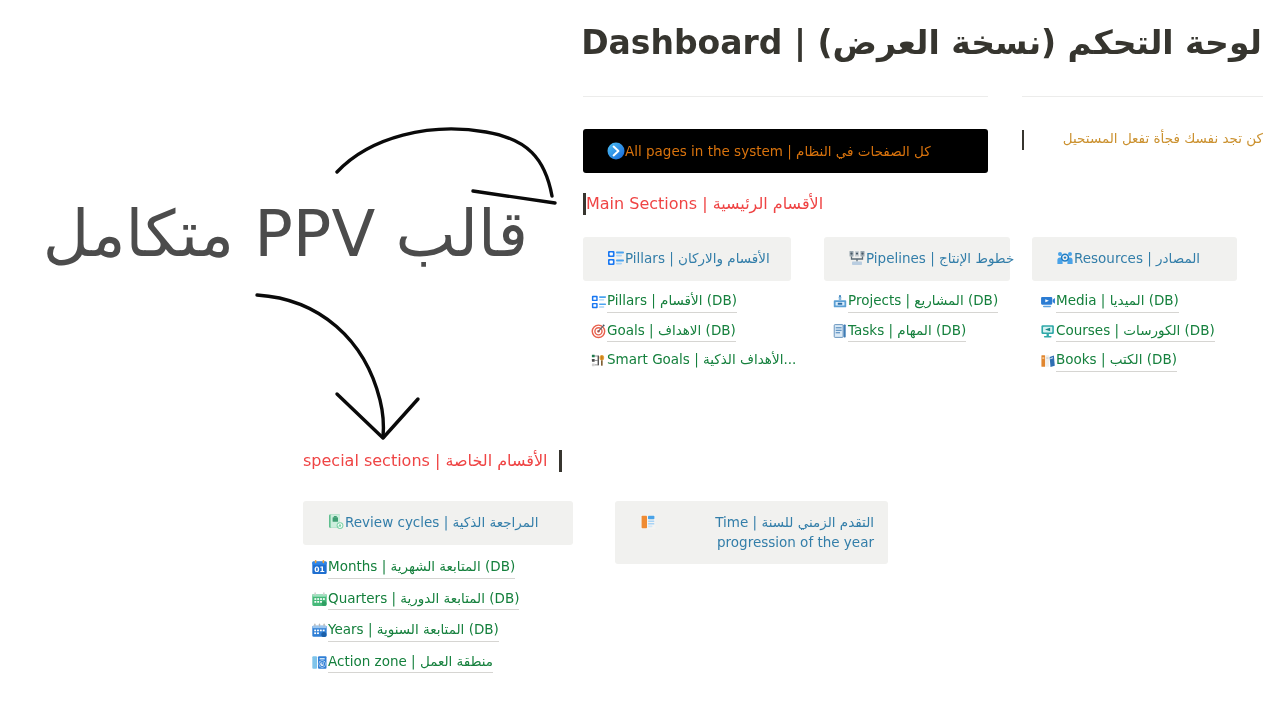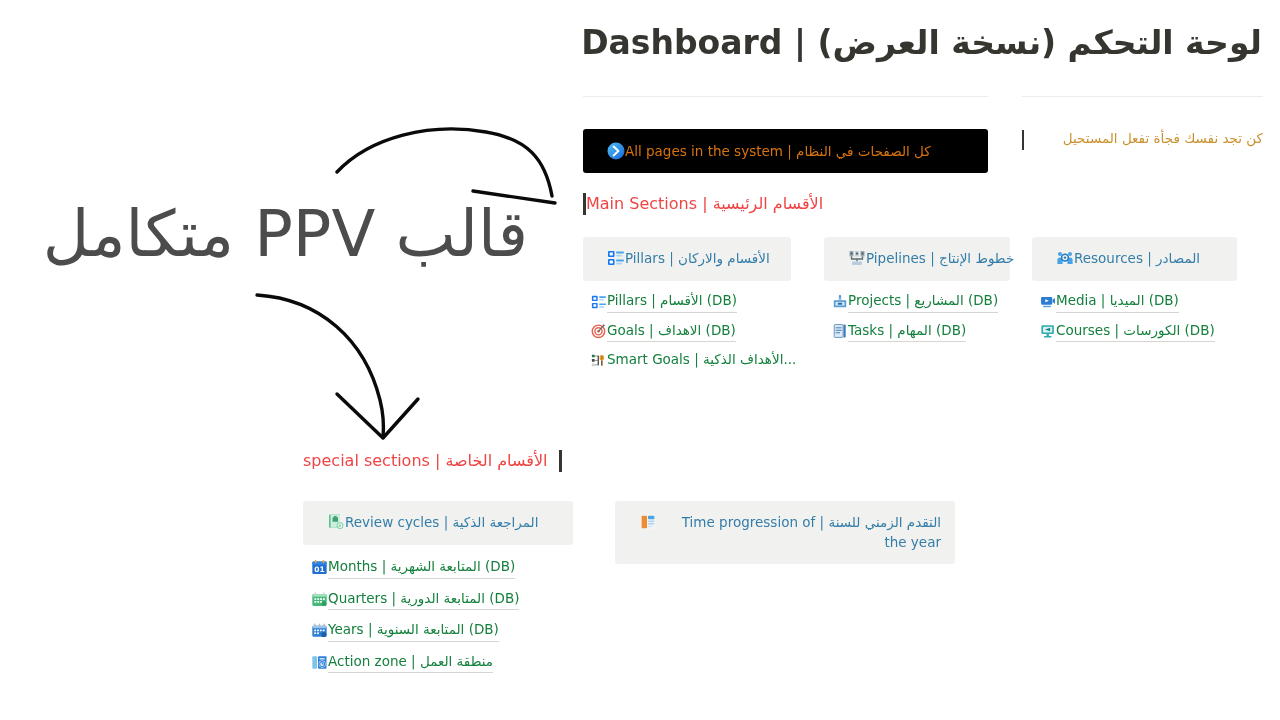--- a/index.html
+++ b/index.html
@@ -173,21 +173,21 @@
     justify-content: flex-end;
   }
   .section-heading.special-sections .label { padding-right: 0; padding-left: 0; margin-right: 12px;}
 
   
   .col-group { position: absolute; }
   .col-1 { left: 583px;  top: 237px; width: 208px; }
   .col-2 { left: 824px;  top: 237px; width: 186px; }
   .col-3 { left: 1032px; top: 237px; width: 205px; }
   .col-special { left: 303px; top: 501px; width: 270px; }
-  .col-time { left: 615px; top: 501px; width: 340px; }
+  .col-time { left: 615px; top: 501px; width: 273px; }
 
   .card {
     background: #f1f1ef;
     border-radius: 3px;
     box-sizing: border-box;
     display: flex;
     flex-direction: row-reverse;
     align-items: flex-start;
     padding: 12px 14px;
     direction: rtl;
@@ -433,20 +433,33 @@
               <rect x="1.6" y="2.4" width="14" height="10" rx="1.4" fill="#2fa9a9"></rect>
               <rect x="3.4" y="4.2" width="10.4" height="6.4" rx="0.8" fill="#d6f2f2"></rect>
               <path d="M5.6 7.4 L11.4 5.4 L11.4 9.4 Z" fill="#1c8787"></path>
               <rect x="7.4" y="12.4" width="2.6" height="2.4" fill="#2fa9a9"></rect>
               <rect x="4.4" y="14.6" width="8.6" height="1.6" rx="0.8" fill="#2fa9a9"></rect>
             </svg>
           </span>
           <span class="link-text">(DB) الكورسات | Courses</span>
         </div>
 
+        <div class="link-row">
+          <span class="link-icon">
+            <svg viewBox="0 0 18 18" width="16" height="16" xmlns="http://www.w3.org/2000/svg">
+              <rect x="1.6" y="2.6" width="4.2" height="13" rx="0.6" fill="#e0862f"></rect>
+              <rect x="2.6" y="5" width="2.2" height="1.4" fill="#ffe0b8"></rect>
+              <rect x="6.2" y="2.6" width="4" height="13" rx="0.6" fill="#f0f0ee"></rect>
+              <rect x="7" y="5" width="2.4" height="1.4" fill="#c9c9c5"></rect>
+              <path d="M10.8 4.4 L15.6 2.8 L16.6 14.4 L11.8 15.8 Z" fill="#2f6fb3"></path>
+              <path d="M11.6 6.4 L14.6 5.4" stroke="#d6e7f7" stroke-width="1.2"></path>
+            </svg>
+          </span>
+          <span class="link-text">(DB) الكتب | Books</span>
+        </div>
 
       </div>
     </div>
 
     <div class="section-heading special-sections">
       <span class="bar"></span>
       <span class="label">الأقسام الخاصة | special sections</span>
     </div>
 
     <div class="col-group col-special">

